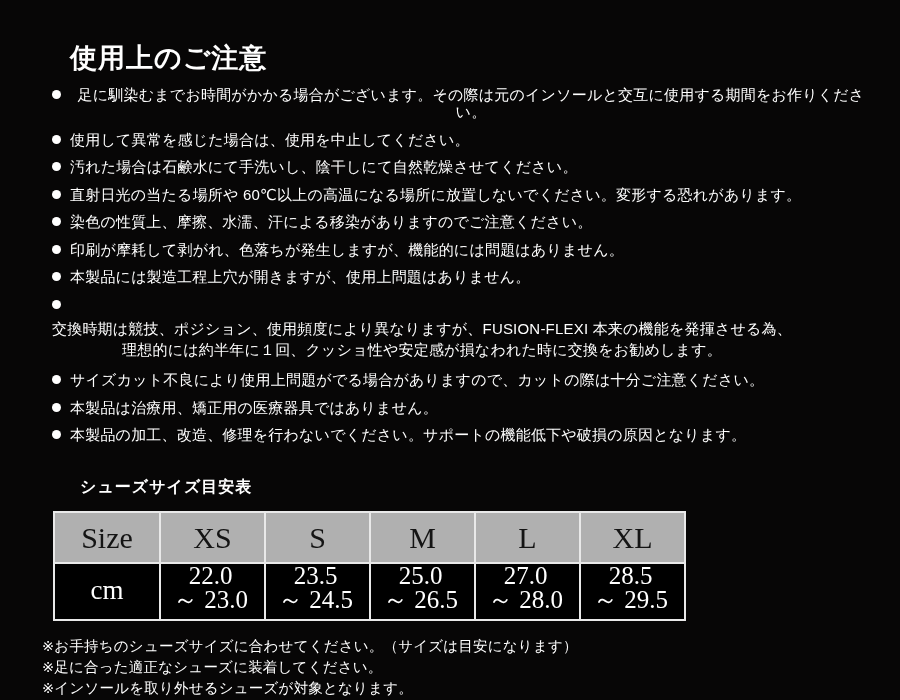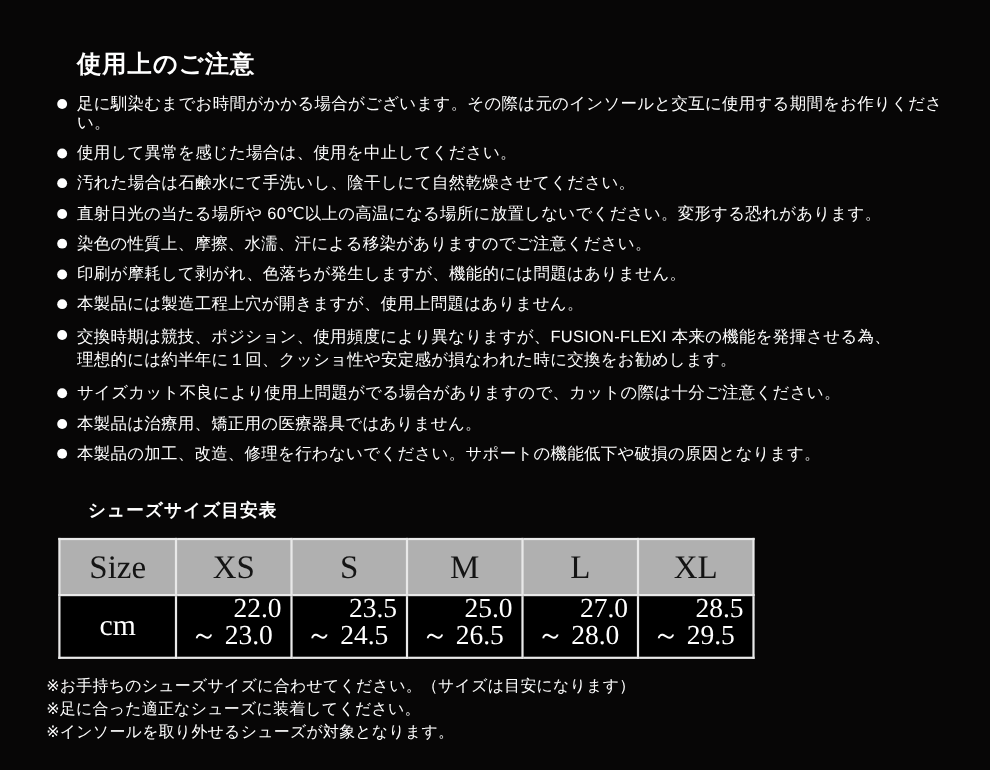--- a/index.html
+++ b/index.html
@@ -15,21 +15,21 @@
     color: #ffffff;
     position: relative;
   }
   .page {
     position: relative;
     width: 900px;
     height: 700px;
   }
   .notice-title {
     margin: 45px 0 0 70px;
-    font-size: 22px;
+    font-size: 27px;
     line-height: 26px;
     font-weight: bold;
     letter-spacing: 1px;
     color: #ffffff;
   }
   .notice-list {
     list-style: none;
     margin: 15px 0 0 0;
     padding: 0 28px 0 52px;
   }
@@ -40,31 +40,33 @@
     margin-bottom: 10.5px;
     font-size: 15px;
     line-height: 17px;
     letter-spacing: 0.2px;
   }
   .notice-item.spaced {
     margin-top: 5px;
   }
   .notice-item.two-line {
     line-height: 21.5px;
+    flex-direction: column;
   }
   .bullet {
     flex: 0 0 9px;
     width: 9px;
     height: 9px;
     margin-top: 4px;
     border-radius: 50%;
     background: #ffffff;
   }
   .notice-text {
     white-space: pre-line;
+    text-align: center;
   }
   .size-title {
     margin: 31px 0 0 80px;
     font-size: 16px;
     line-height: 26px;
     font-weight: bold;
     letter-spacing: 1px;
     color: #ffffff;
   }
   .size-table {
@@ -98,21 +100,21 @@
     text-align: center;
     vertical-align: middle;
     padding-bottom: 4px;
   }
   td.range-cell {
     font-size: 25px;
     padding: 0 8px 2px 4px;
   }
   .range-from {
     display: block;
-    text-align: right;
+    text-align: center;
     line-height: 25px;
     margin-top: -1px;
   }
   .range-to {
     display: block;
     text-align: center;
     line-height: 24px;
   }
   .footnotes {
     margin: 15px 0 0 42px;

